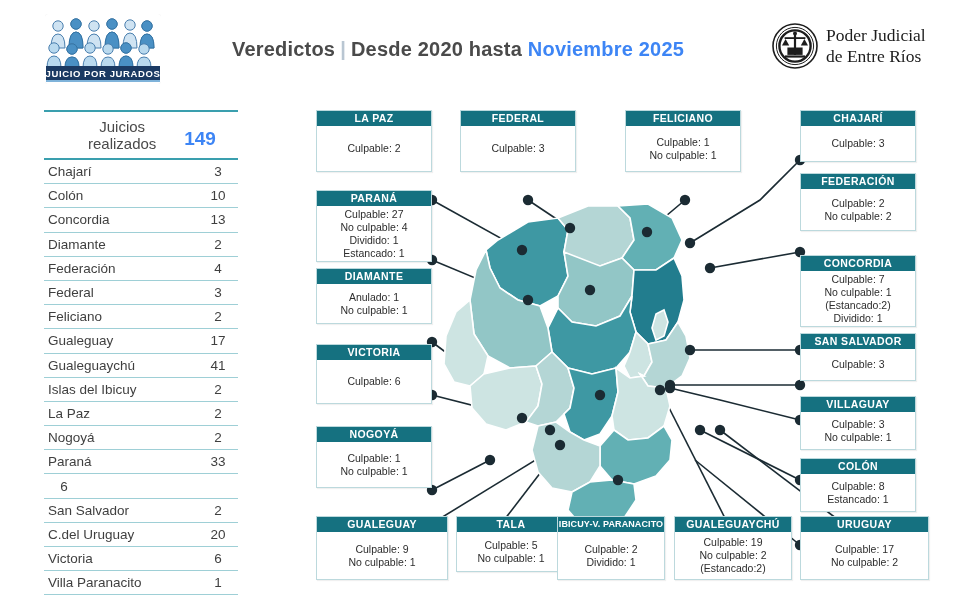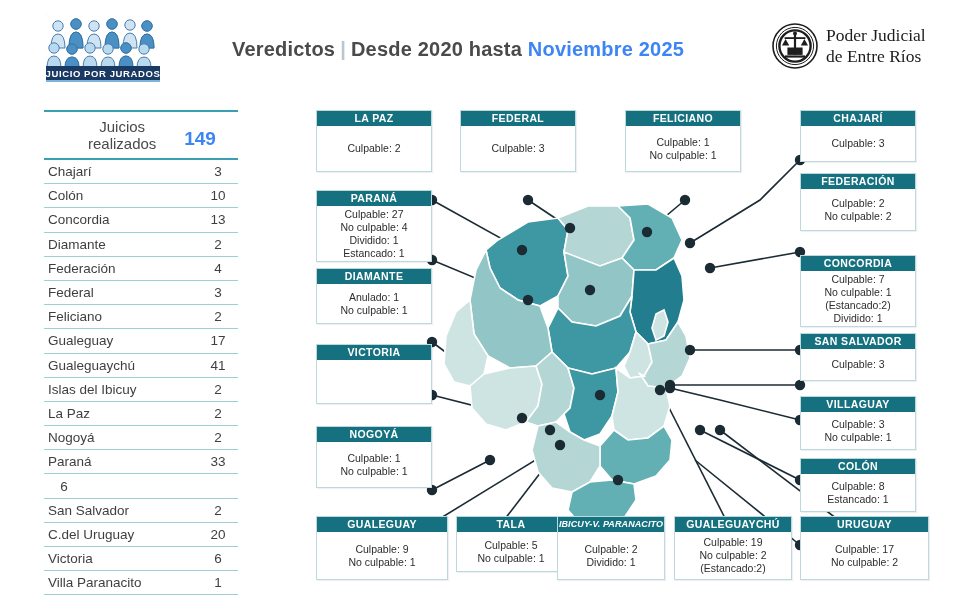--- a/index.html
+++ b/index.html
@@ -37,21 +37,21 @@
 
   
   .card{position:absolute;background:#ffffff;border:1px solid #bcd9dd;
         box-shadow:1px 1px 1px rgba(0,0,0,.06);box-sizing:border-box;}
   .card .hd{background:#157180;color:#ffffff;font-size:10.5px;font-weight:bold;
         letter-spacing:.4px;text-align:center;line-height:15px;height:15px;
         white-space:nowrap;overflow:hidden;}
   .card .bd{font-size:10.5px;color:#2d2d2d;text-align:center;line-height:13px;
         display:flex;flex-direction:column;align-items:center;justify-content:center;
         height:calc(100% - 15px);padding:0 2px;box-sizing:border-box;}
-  .card.small .hd{font-size:9px;letter-spacing:.1px;font-style:italic;}
+  .card.small .hd{font-size:9px;letter-spacing:.1px;}
 
   
   #mapwrap{position:absolute;left:300px;top:100px;width:660px;height:500px;}
   svg{display:block;}
 </style>
 </head>
 <body>
 
 <div id="header">
 
@@ -454,20 +454,21 @@
   <div class="card" style="left:16px;top:168px;width:116px;height:56px">
     <div class="hd">DIAMANTE</div>
     <div class="bd">
         <div>Anulado: 1</div>
         <div>No culpable: 1</div>
       </div>
   </div>
 
   <div class="card" style="left:16px;top:244px;width:116px;height:60px">
     <div class="hd">VICTORIA</div>
+    <div class="bd">Culpable: 6</div>
   </div>
 
   <div class="card" style="left:16px;top:326px;width:116px;height:62px">
     <div class="hd">NOGOYÁ</div>
     <div class="bd">
         <div>Culpable: 1</div>
         <div>No culpable: 1</div>
       </div>
   </div>
 

